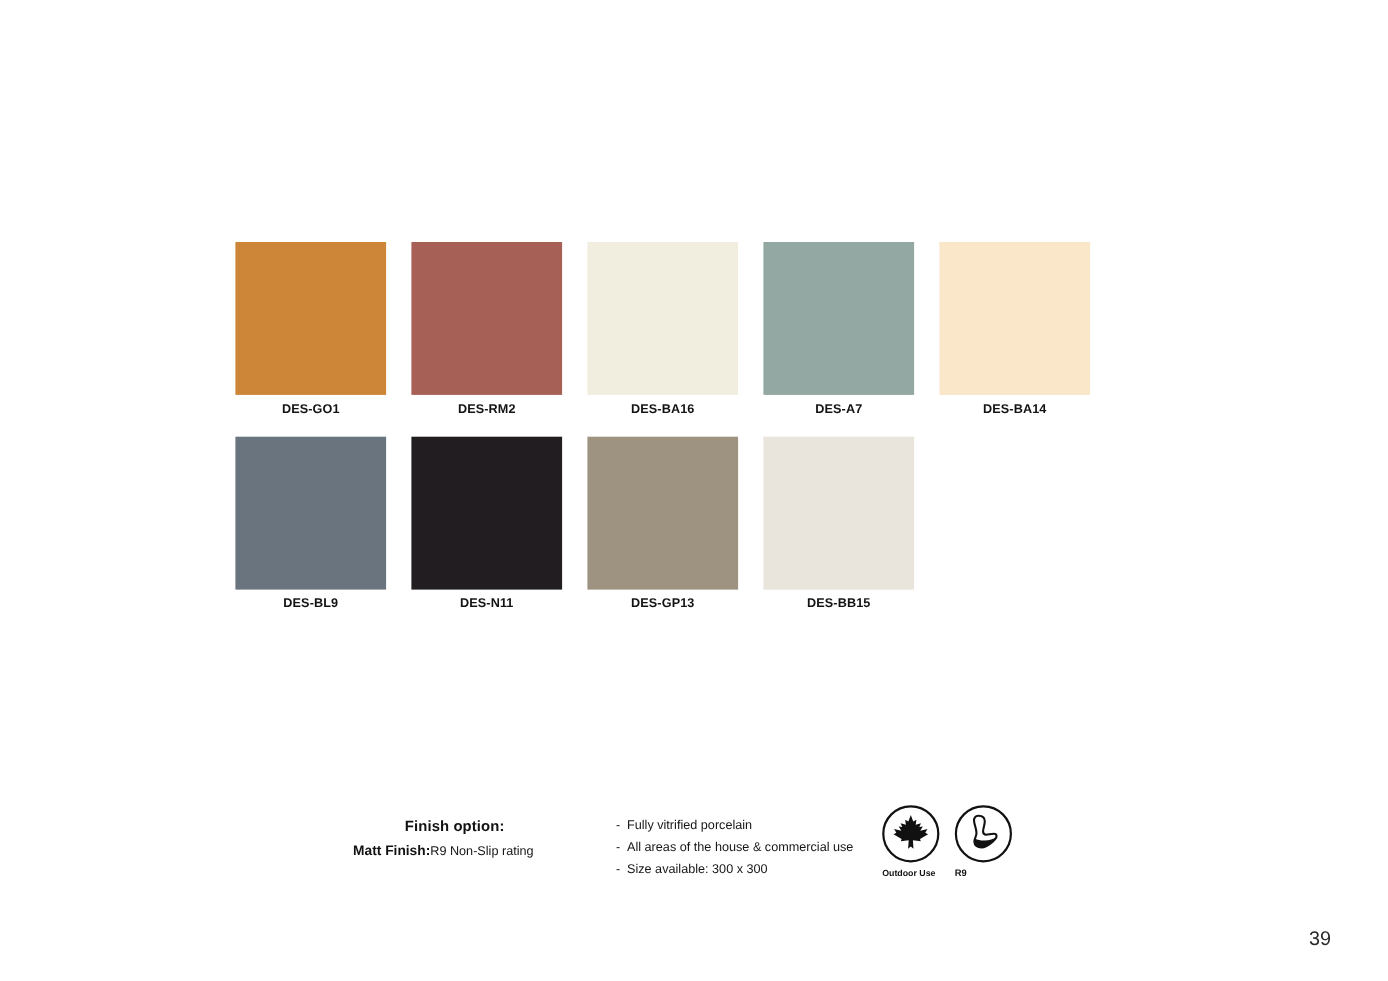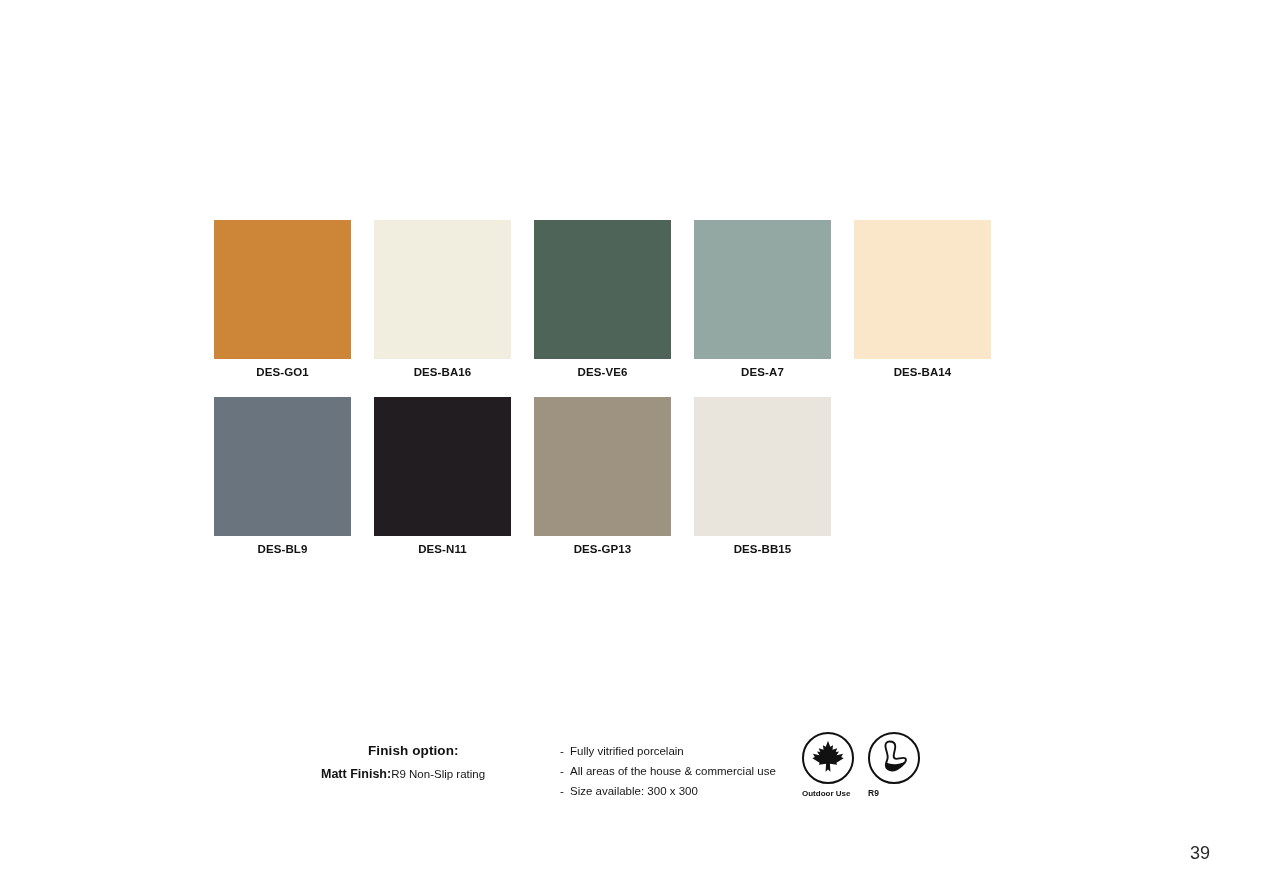--- a/index.html
+++ b/index.html
@@ -150,26 +150,26 @@
 <body style="background-color: rgb(255, 255, 255);">
 
 <div id="swatch-grid">
 
   <div class="swatch-row">
     <div class="swatch-cell">
       <div class="swatch-chip" style="background-color: rgb(205, 133, 55);"></div>
       <div class="swatch-label">DES-GO1</div>
     </div>
     <div class="swatch-cell">
+      <div class="swatch-chip" style="background-color: rgb(167, 96, 85);"></div>
+      <div class="swatch-label">DES-RM2</div>
+    </div>
+    <div class="swatch-cell">
       <div class="swatch-chip" style="background-color: rgb(241, 238, 224);"></div>
       <div class="swatch-label">DES-BA16</div>
-    </div>
-    <div class="swatch-cell">
-      <div class="swatch-chip" style="background-color: rgb(78, 100, 89);"></div>
-      <div class="swatch-label">DES-VE6</div>
     </div>
     <div class="swatch-cell">
       <div class="swatch-chip" style="background-color: rgb(147, 168, 162);"></div>
       <div class="swatch-label">DES-A7</div>
     </div>
     <div class="swatch-cell">
       <div class="swatch-chip" style="background-color: rgb(250, 230, 200);"></div>
       <div class="swatch-label">DES-BA14</div>
     </div>
   </div>

